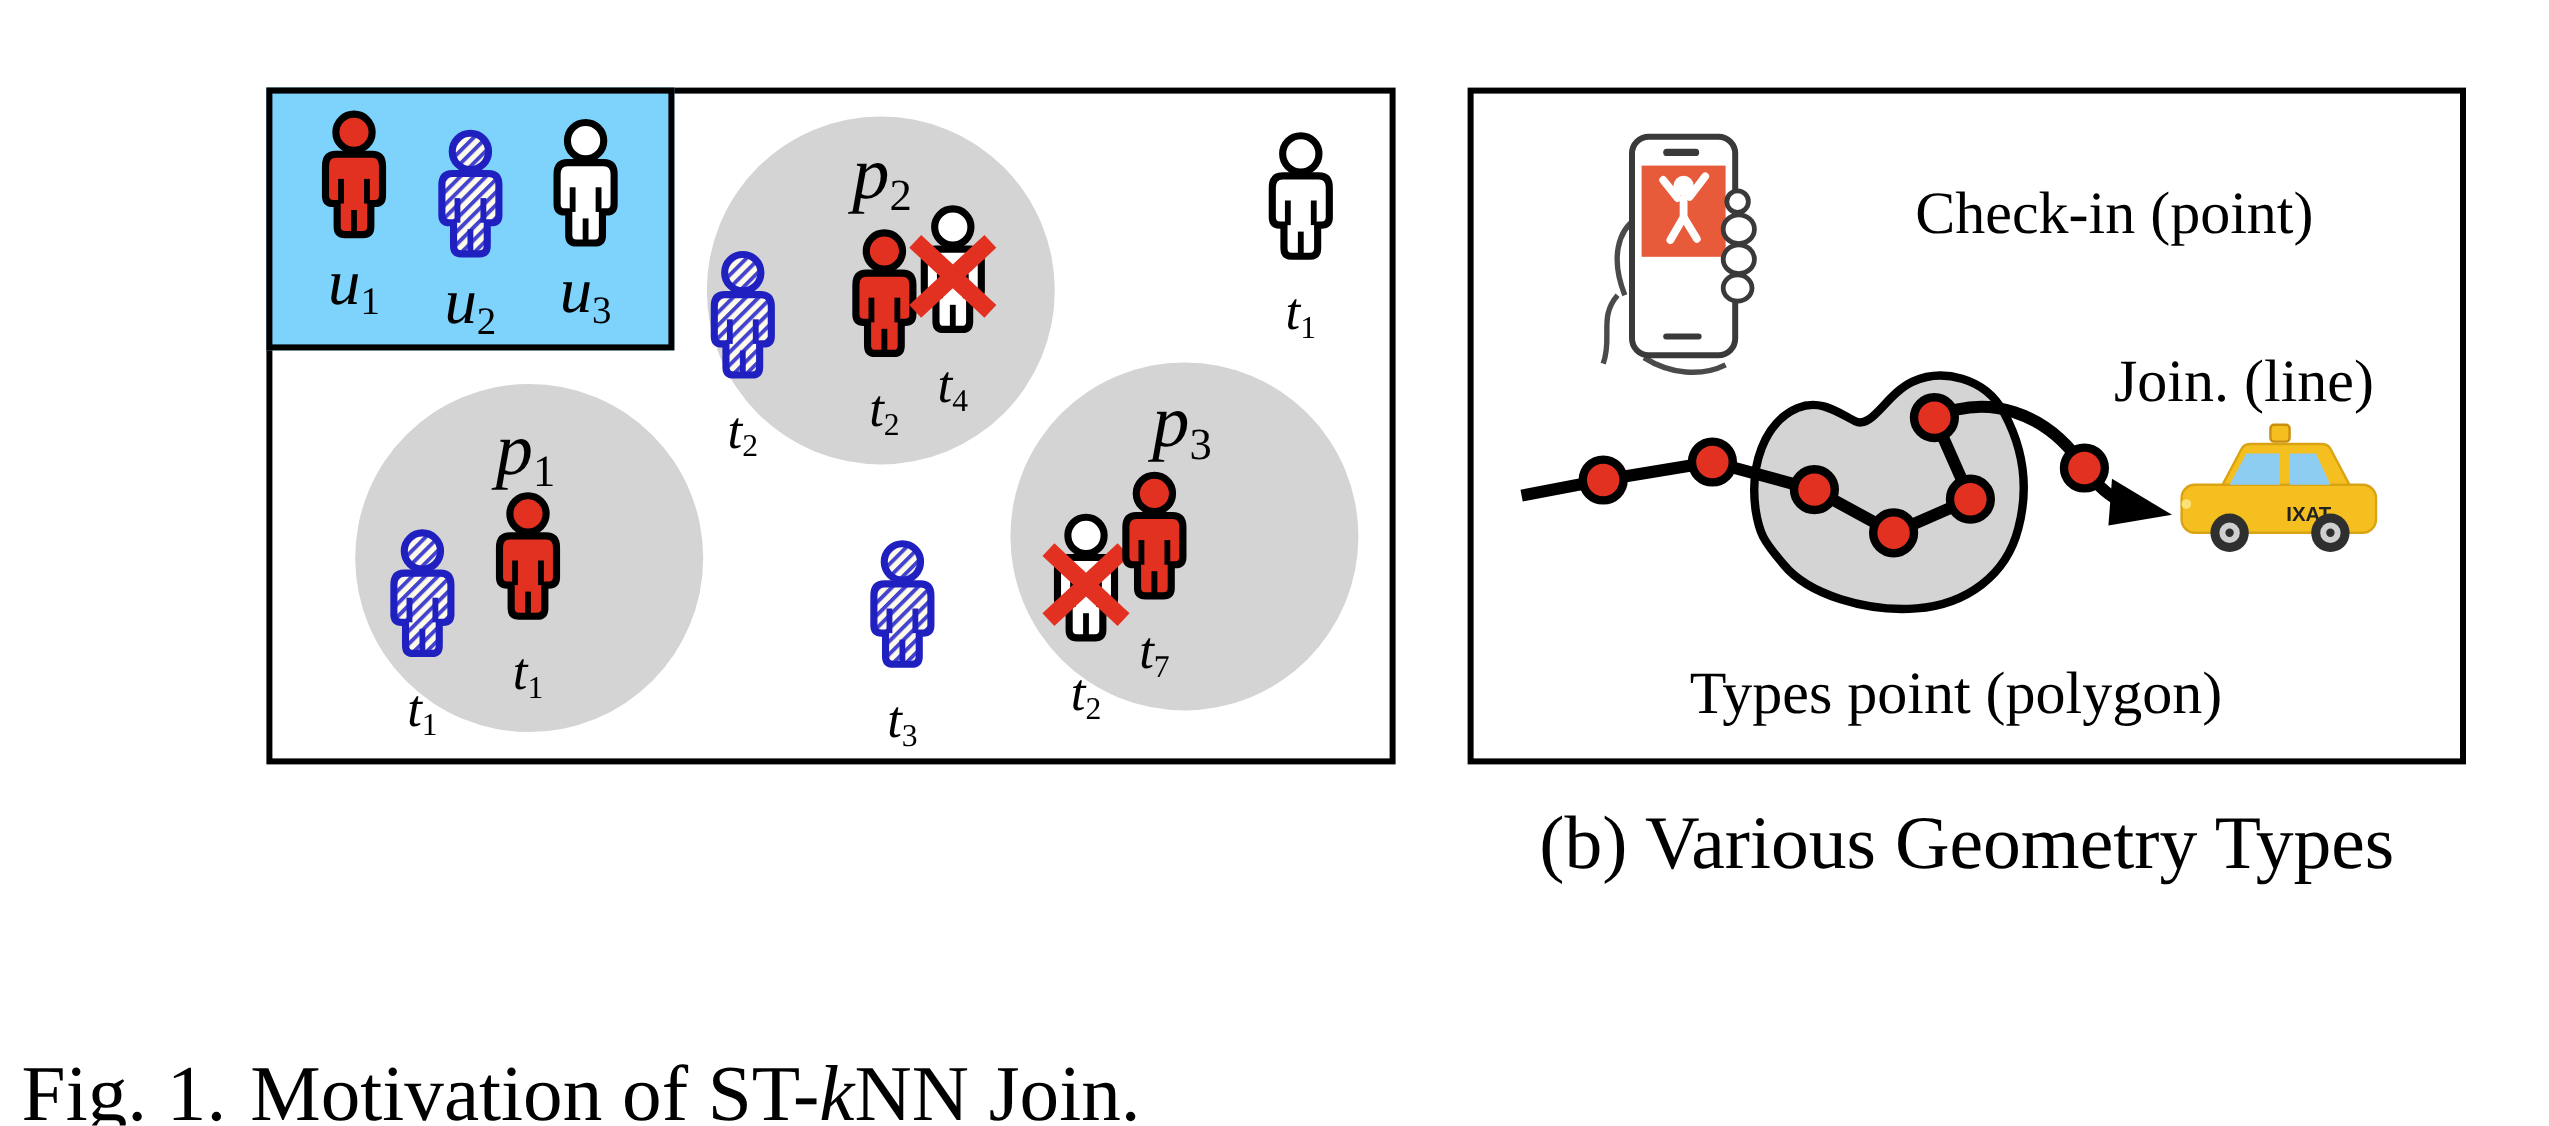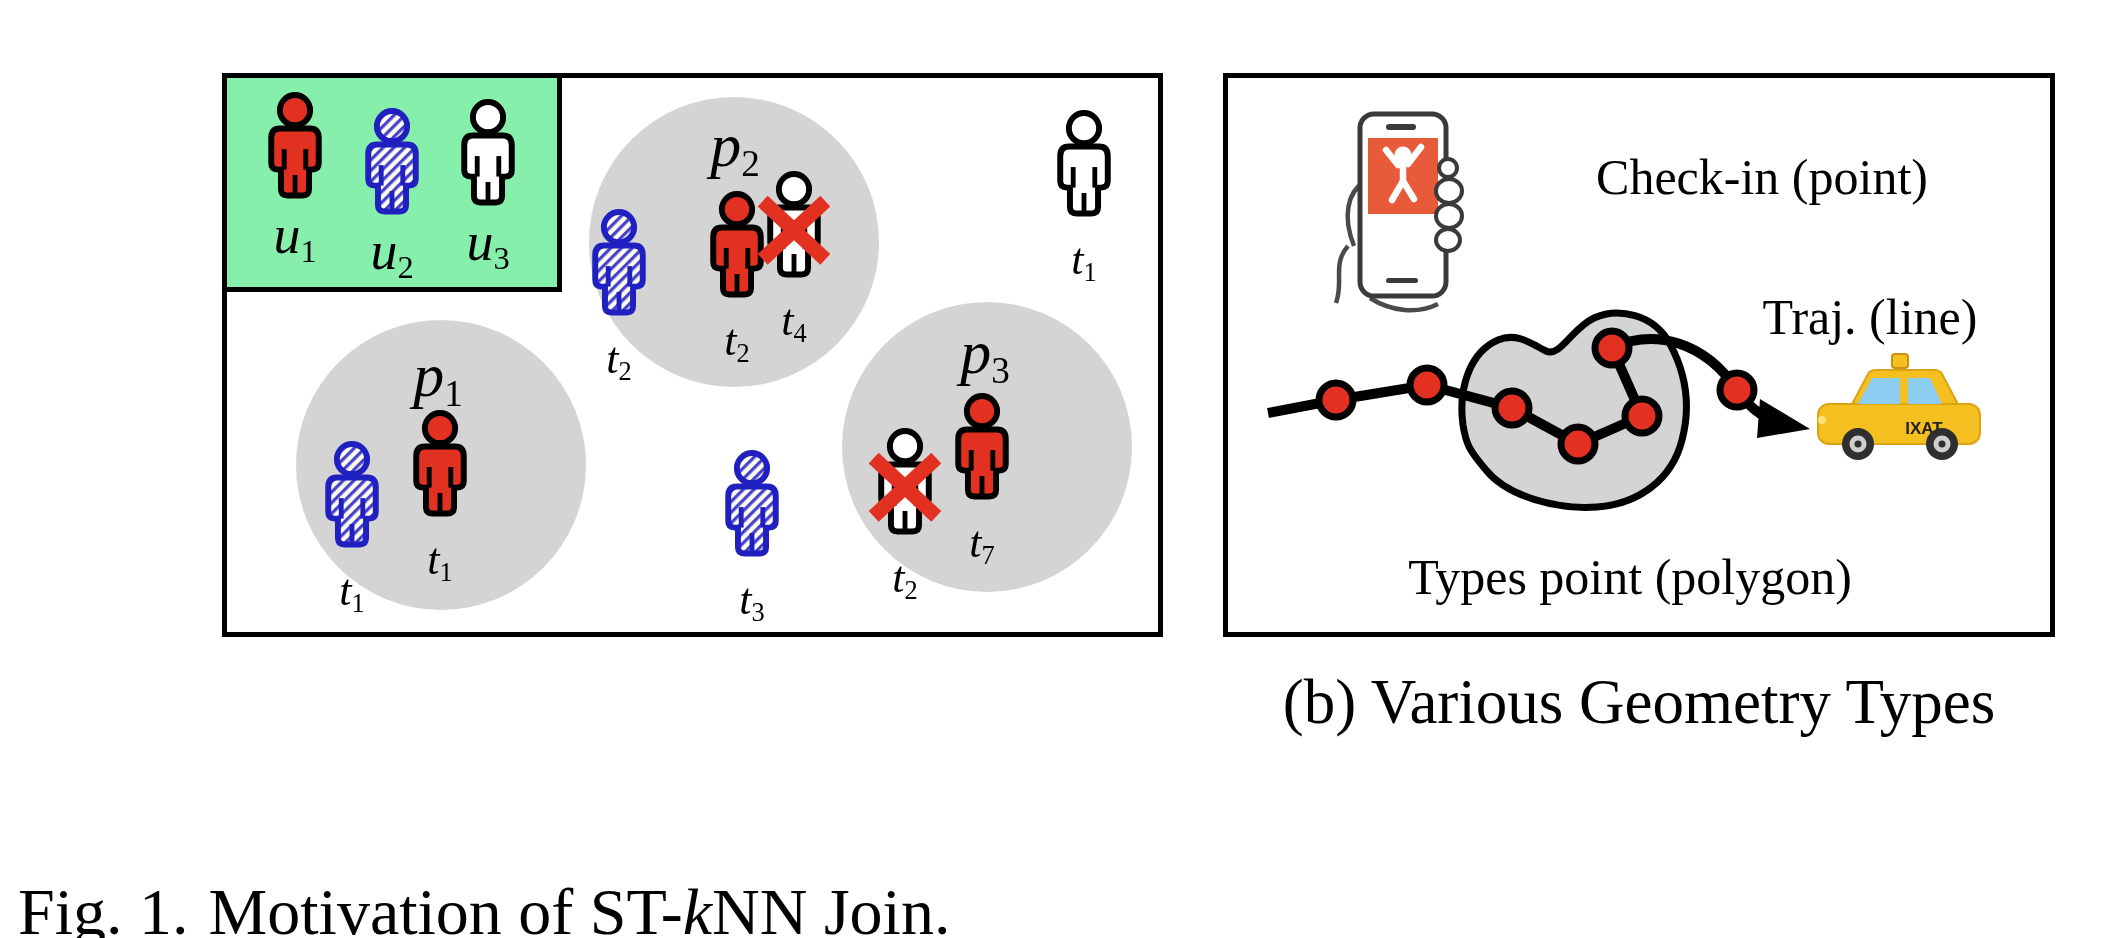--- a/index.html
+++ b/index.html
@@ -1,21 +1,21 @@
 <!DOCTYPE html>
 <html><head>
 <meta charset="utf-8">
 <style>
   html,body{margin:0;padding:0;background:#fff;}
   body{width:2124px;height:938px;position:relative;font-family:"Liberation Serif","DejaVu Serif",serif;color:#000;}
   .stage{position:absolute;left:0;top:0;width:2124px;height:938px;}
   .panel{position:absolute;border:5px solid #000;background:#fff;box-sizing:border-box;}
   #panel-a{left:222px;top:73px;width:941px;height:564px;}
   #panel-b{left:1223px;top:73px;width:832px;height:564px;}
-  .legend-box{position:absolute;border:5px solid #000;background:#86efac;box-sizing:border-box;z-index:6;}
+  .legend-box{position:absolute;border:5px solid #000;background:#7dd3fc;box-sizing:border-box;z-index:6;}
   .cluster{position:absolute;width:290px;height:290px;border-radius:50%;background:#d4d4d4;z-index:1;}
   .cluster-label{position:absolute;transform:translate(-50%,-50%);font-size:62px;line-height:1;z-index:2;white-space:nowrap;}
   .person{position:absolute;width:54px;z-index:3;display:flex;flex-direction:column;align-items:center;}
   .pbody{width:54px;height:108px;display:block;overflow:visible;}
   .plabel{margin-top:18px;font-size:44px;line-height:1;white-space:nowrap;}
   .legend-box .plabel{font-size:54px;margin-top:6px;}
   .lb{font-style:italic;}
   .lsub{font-style:normal;font-size:0.6em;vertical-align:-0.28em;}
   .panel-text{position:absolute;transform:translate(-50%,-50%);font-size:50px;line-height:1.05;white-space:nowrap;z-index:4;}
   .abs{position:absolute;}
@@ -108,21 +108,21 @@
     </div>
 
     <div class="person" style="left:651px;top:352px;">
       <svg class="pbody" viewBox="0 0 100 200">
         <use href="#personShape" fill="#ffffff" stroke="#000"></use>
         <path d="M-8,52 L108,160 M108,52 L-8,160" stroke="#e23120" stroke-width="27" fill="none"></path>
       </svg>
       <div class="plabel"><span class="lb">t</span><span class="lsub">2</span></div>
     </div>
 
-    <div class="person" style="left:728px;top:317px;">
+    <div class="person" style="left:708px;top:317px;">
       <svg class="pbody" viewBox="0 0 100 200">
           <use href="#personShape" fill="#e23120" stroke="#000"></use>
         </svg>
       <div class="plabel"><span class="lb">t</span><span class="lsub">7</span></div>
     </div>
 
     <div class="legend-box" style="left:-5px;top:-5px;width:340px;height:219px;">
       <div class="person" style="left:41px;top:16px;">
         <svg class="pbody" viewBox="0 0 100 200">
             <use href="#personShape" fill="#e23120" stroke="#000"></use>
@@ -163,21 +163,21 @@
       <rect x="78" y="180" width="32" height="5" rx="2.5" fill="#3a3a3a"></rect>
       <g fill="#ffffff" stroke="#3a3a3a" stroke-width="4">
         <ellipse cx="140" cy="70" rx="9" ry="9"></ellipse>
         <ellipse cx="141" cy="93" rx="13" ry="12"></ellipse>
         <ellipse cx="141" cy="118" rx="13" ry="12"></ellipse>
         <ellipse cx="140" cy="142" rx="12" ry="11"></ellipse>
       </g>
     </svg>
 
     <div class="panel-text" style="left:534px;top:99px;">Check-in (point)</div>
-    <div class="panel-text" style="left:642px;top:239px;">Traj. (line)</div>
+    <div class="panel-text" style="left:642px;top:239px;">Join. (line)</div>
     <div class="panel-text" style="left:402px;top:499px;">Types point (polygon)</div>
 
     <svg class="abs" style="left:20px;top:222px;" width="800" height="235" viewBox="1248 300 800 235">
       <path d="M1463,425 C1458,388 1470,352 1498,340 C1517,332 1532,344 1546,351 C1560,358 1572,328 1594,318 C1618,307 1654,314 1670,344 C1684,370 1692,402 1682,440 C1672,480 1638,504 1597,507 C1556,510 1507,496 1486,470 C1469,450 1466,444 1463,425 Z" fill="#d4d4d4" stroke="#000" stroke-width="7"></path>
       <path d="M1268,413 L1336,400 L1427,385 L1512,408 L1578,444 L1642,416 L1612,348 C1655,328 1705,342 1737,390 C1748,406 1760,416 1776,422" fill="none" stroke="#000" stroke-width="10"></path>
       <polygon points="1810,429 1760,399 1757,438" fill="#000"></polygon>
       <g fill="#e23120" stroke="#000" stroke-width="7">
         <circle cx="1336" cy="400" r="17"></circle>
         <circle cx="1427" cy="385" r="17"></circle>
         <circle cx="1512" cy="408" r="17"></circle>

